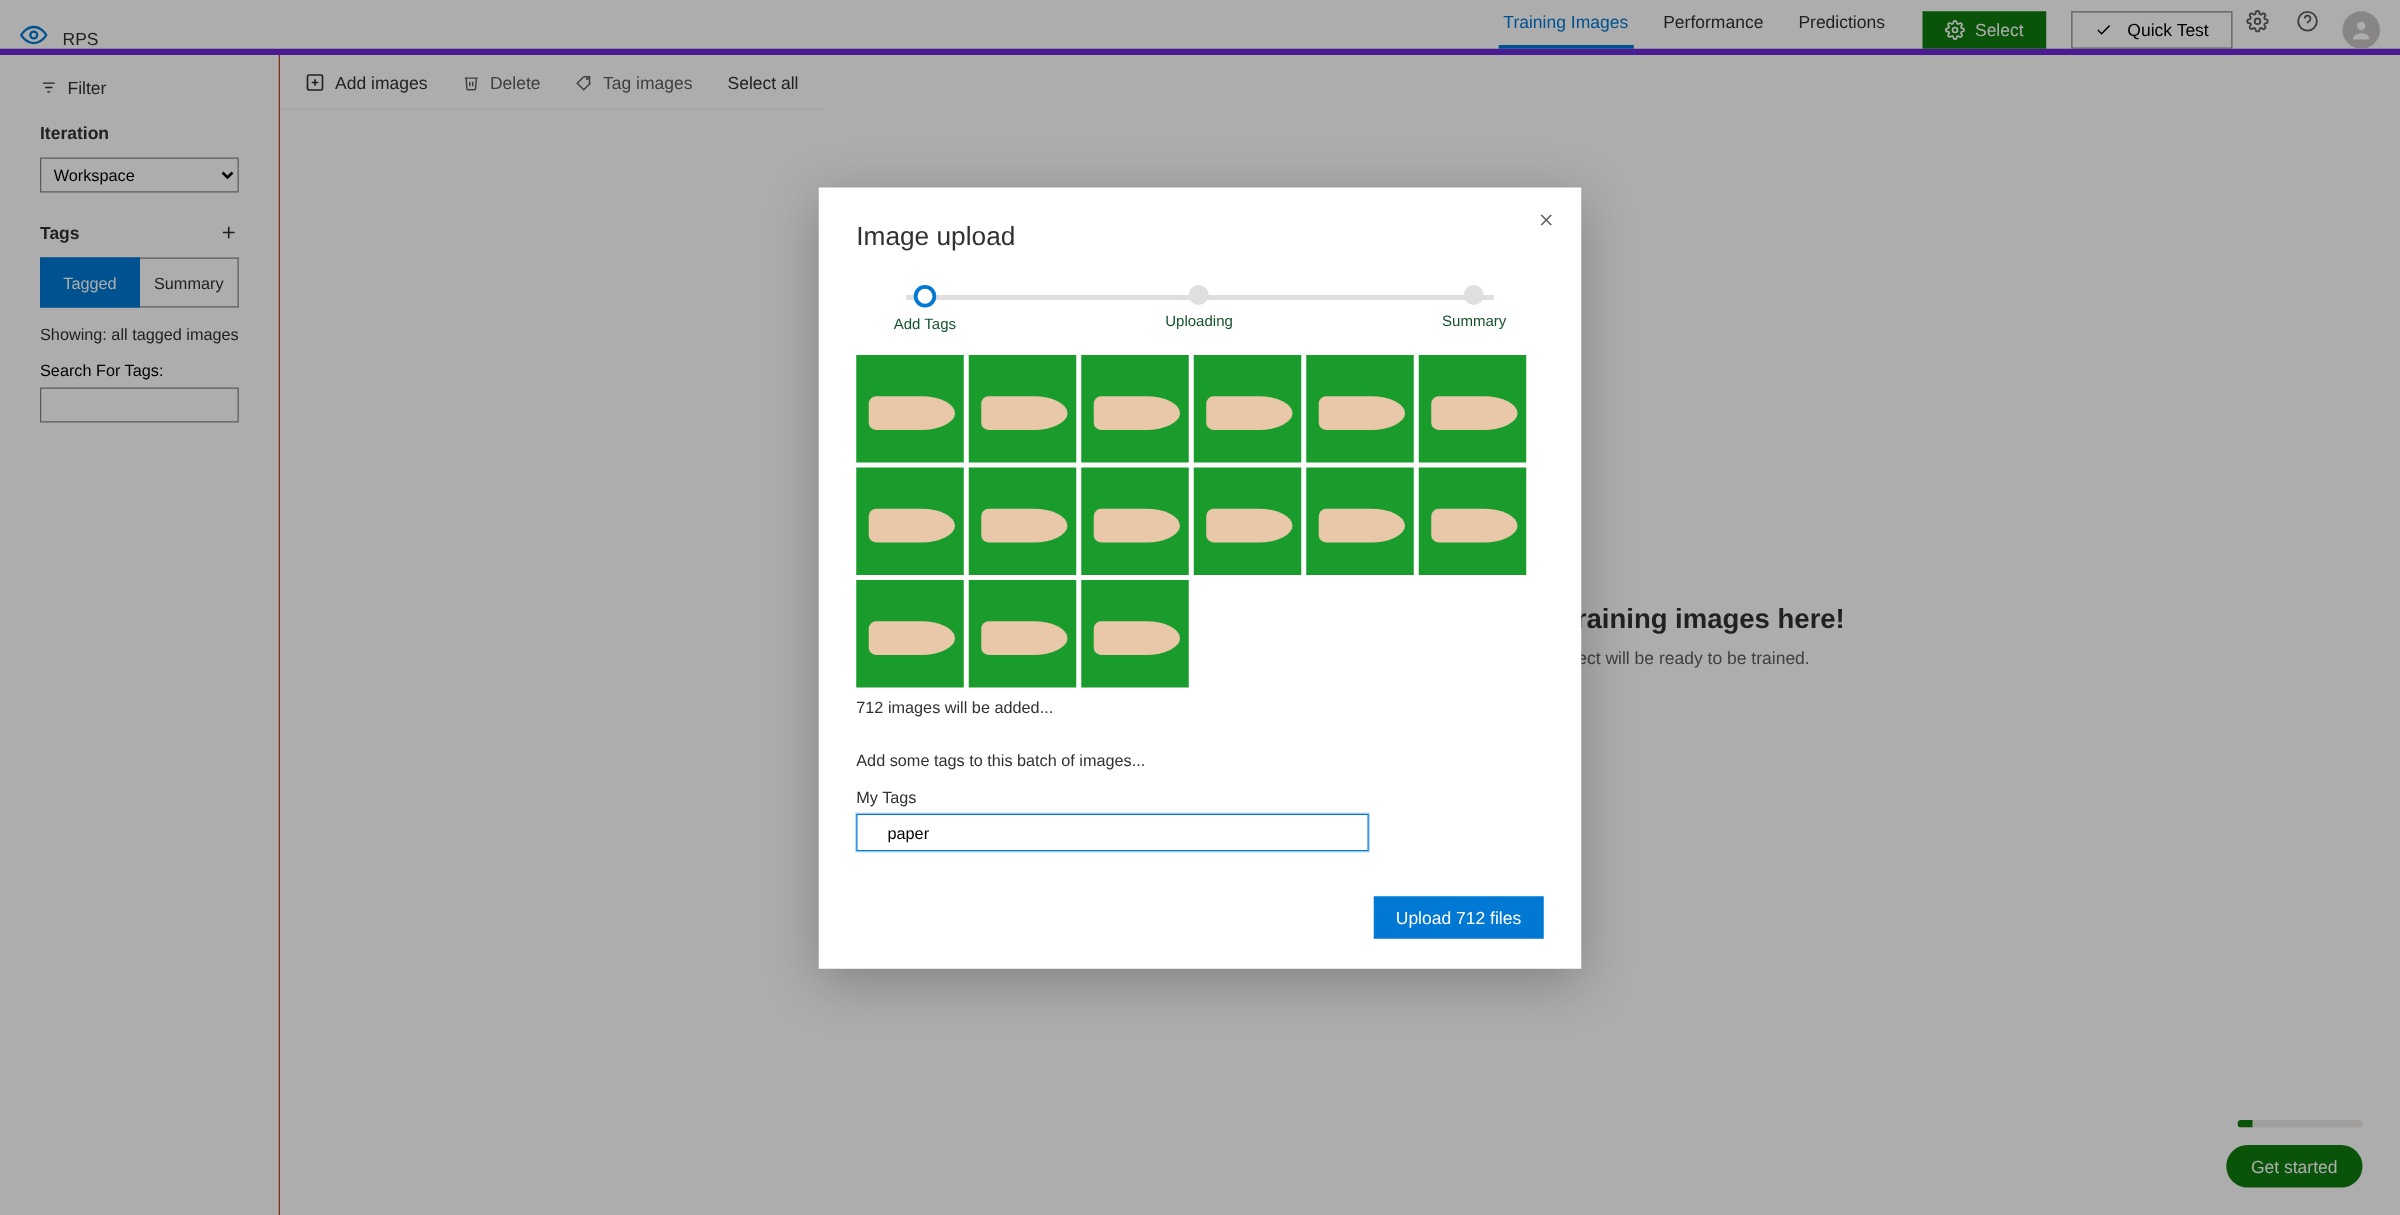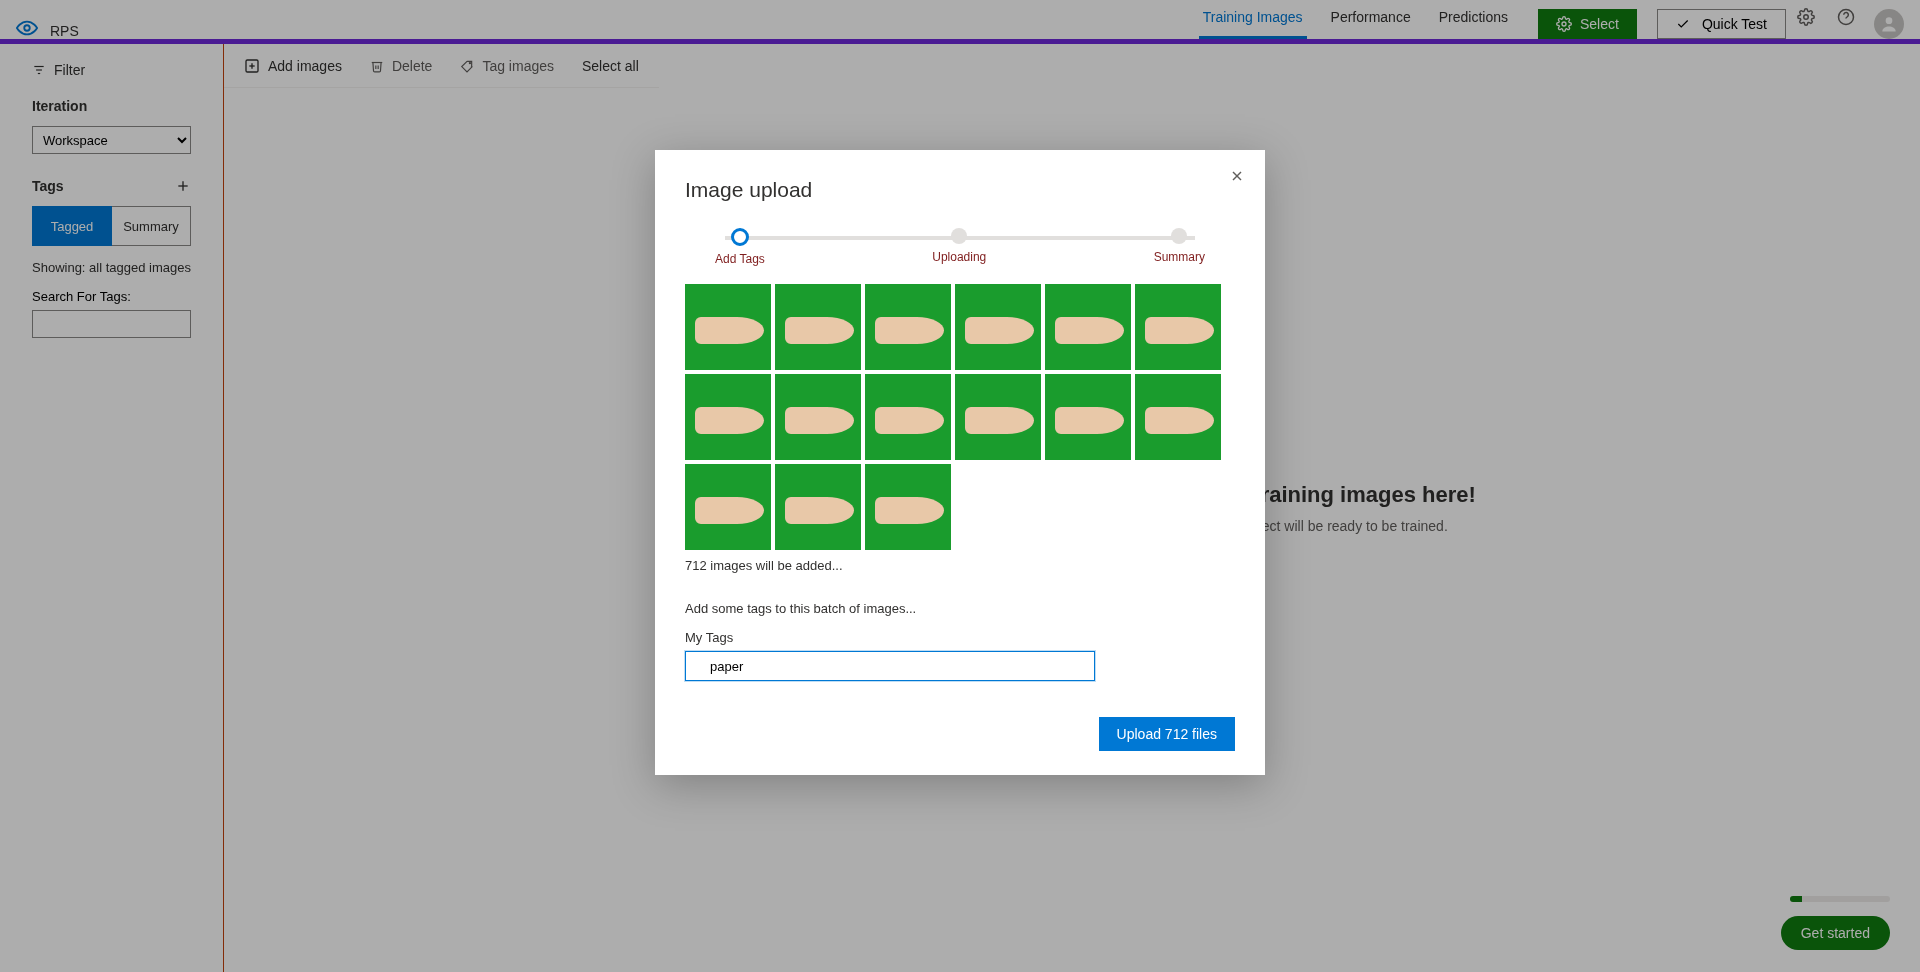--- a/index.html
+++ b/index.html
@@ -44,21 +44,21 @@
 
 
 .overlay { position: absolute; inset: 0; background: rgba(0,0,0,0.32); display: flex; align-items: flex-start; justify-content: center; }
 .modal { background: #fff; width: 610px; margin-top: 150px; padding: 28px 30px 24px; position: relative; box-shadow: 0 10px 40px rgba(0,0,0,0.25); }
 .modal h2 { font-size: 21px; font-weight: 400; color: #323130; }
 .modal .close { position: absolute; top: 18px; right: 20px; cursor: pointer; color: #605e5c; }
 
 
 .stepper { display: flex; justify-content: space-between; align-items: flex-start; margin: 26px 30px 18px; position: relative; }
 .stepper::before { content: ""; position: absolute; top: 8px; left: 10px; right: 10px; height: 4px; background: #e1dfdd; z-index: 0; }
-.step { display: flex; flex-direction: column; align-items: center; gap: 6px; z-index: 1; font-size: 12px; color: #7f1d1d; }
+.step { display: flex; flex-direction: column; align-items: center; gap: 6px; z-index: 1; font-size: 12px; color: #14532d; }
 .step .dot { width: 16px; height: 16px; border-radius: 50%; background: #e1dfdd; }
 .step.active .dot { width: 18px; height: 18px; border: 3px solid #0078d4; background: #fff; }
 
 
 .thumb-grid { display: flex; flex-wrap: wrap; gap: 4px; margin: 8px 0; }
 .thumb { width: 86px; height: 86px; background: #1a9c2d; position: relative; overflow: hidden; }
 .thumb::after { content: ""; position: absolute; left: 12%; right: 8%; top: 38%; bottom: 30%; background: #e8c8a8; border-radius: 6px 40% 40% 6px / 6px 50% 50% 6px; }
 
 .modal .count-text { font-size: 13px; color: #323130; margin-top: 6px; }
 .modal .prompt-text { font-size: 13px; color: #323130; margin-top: 28px; }

